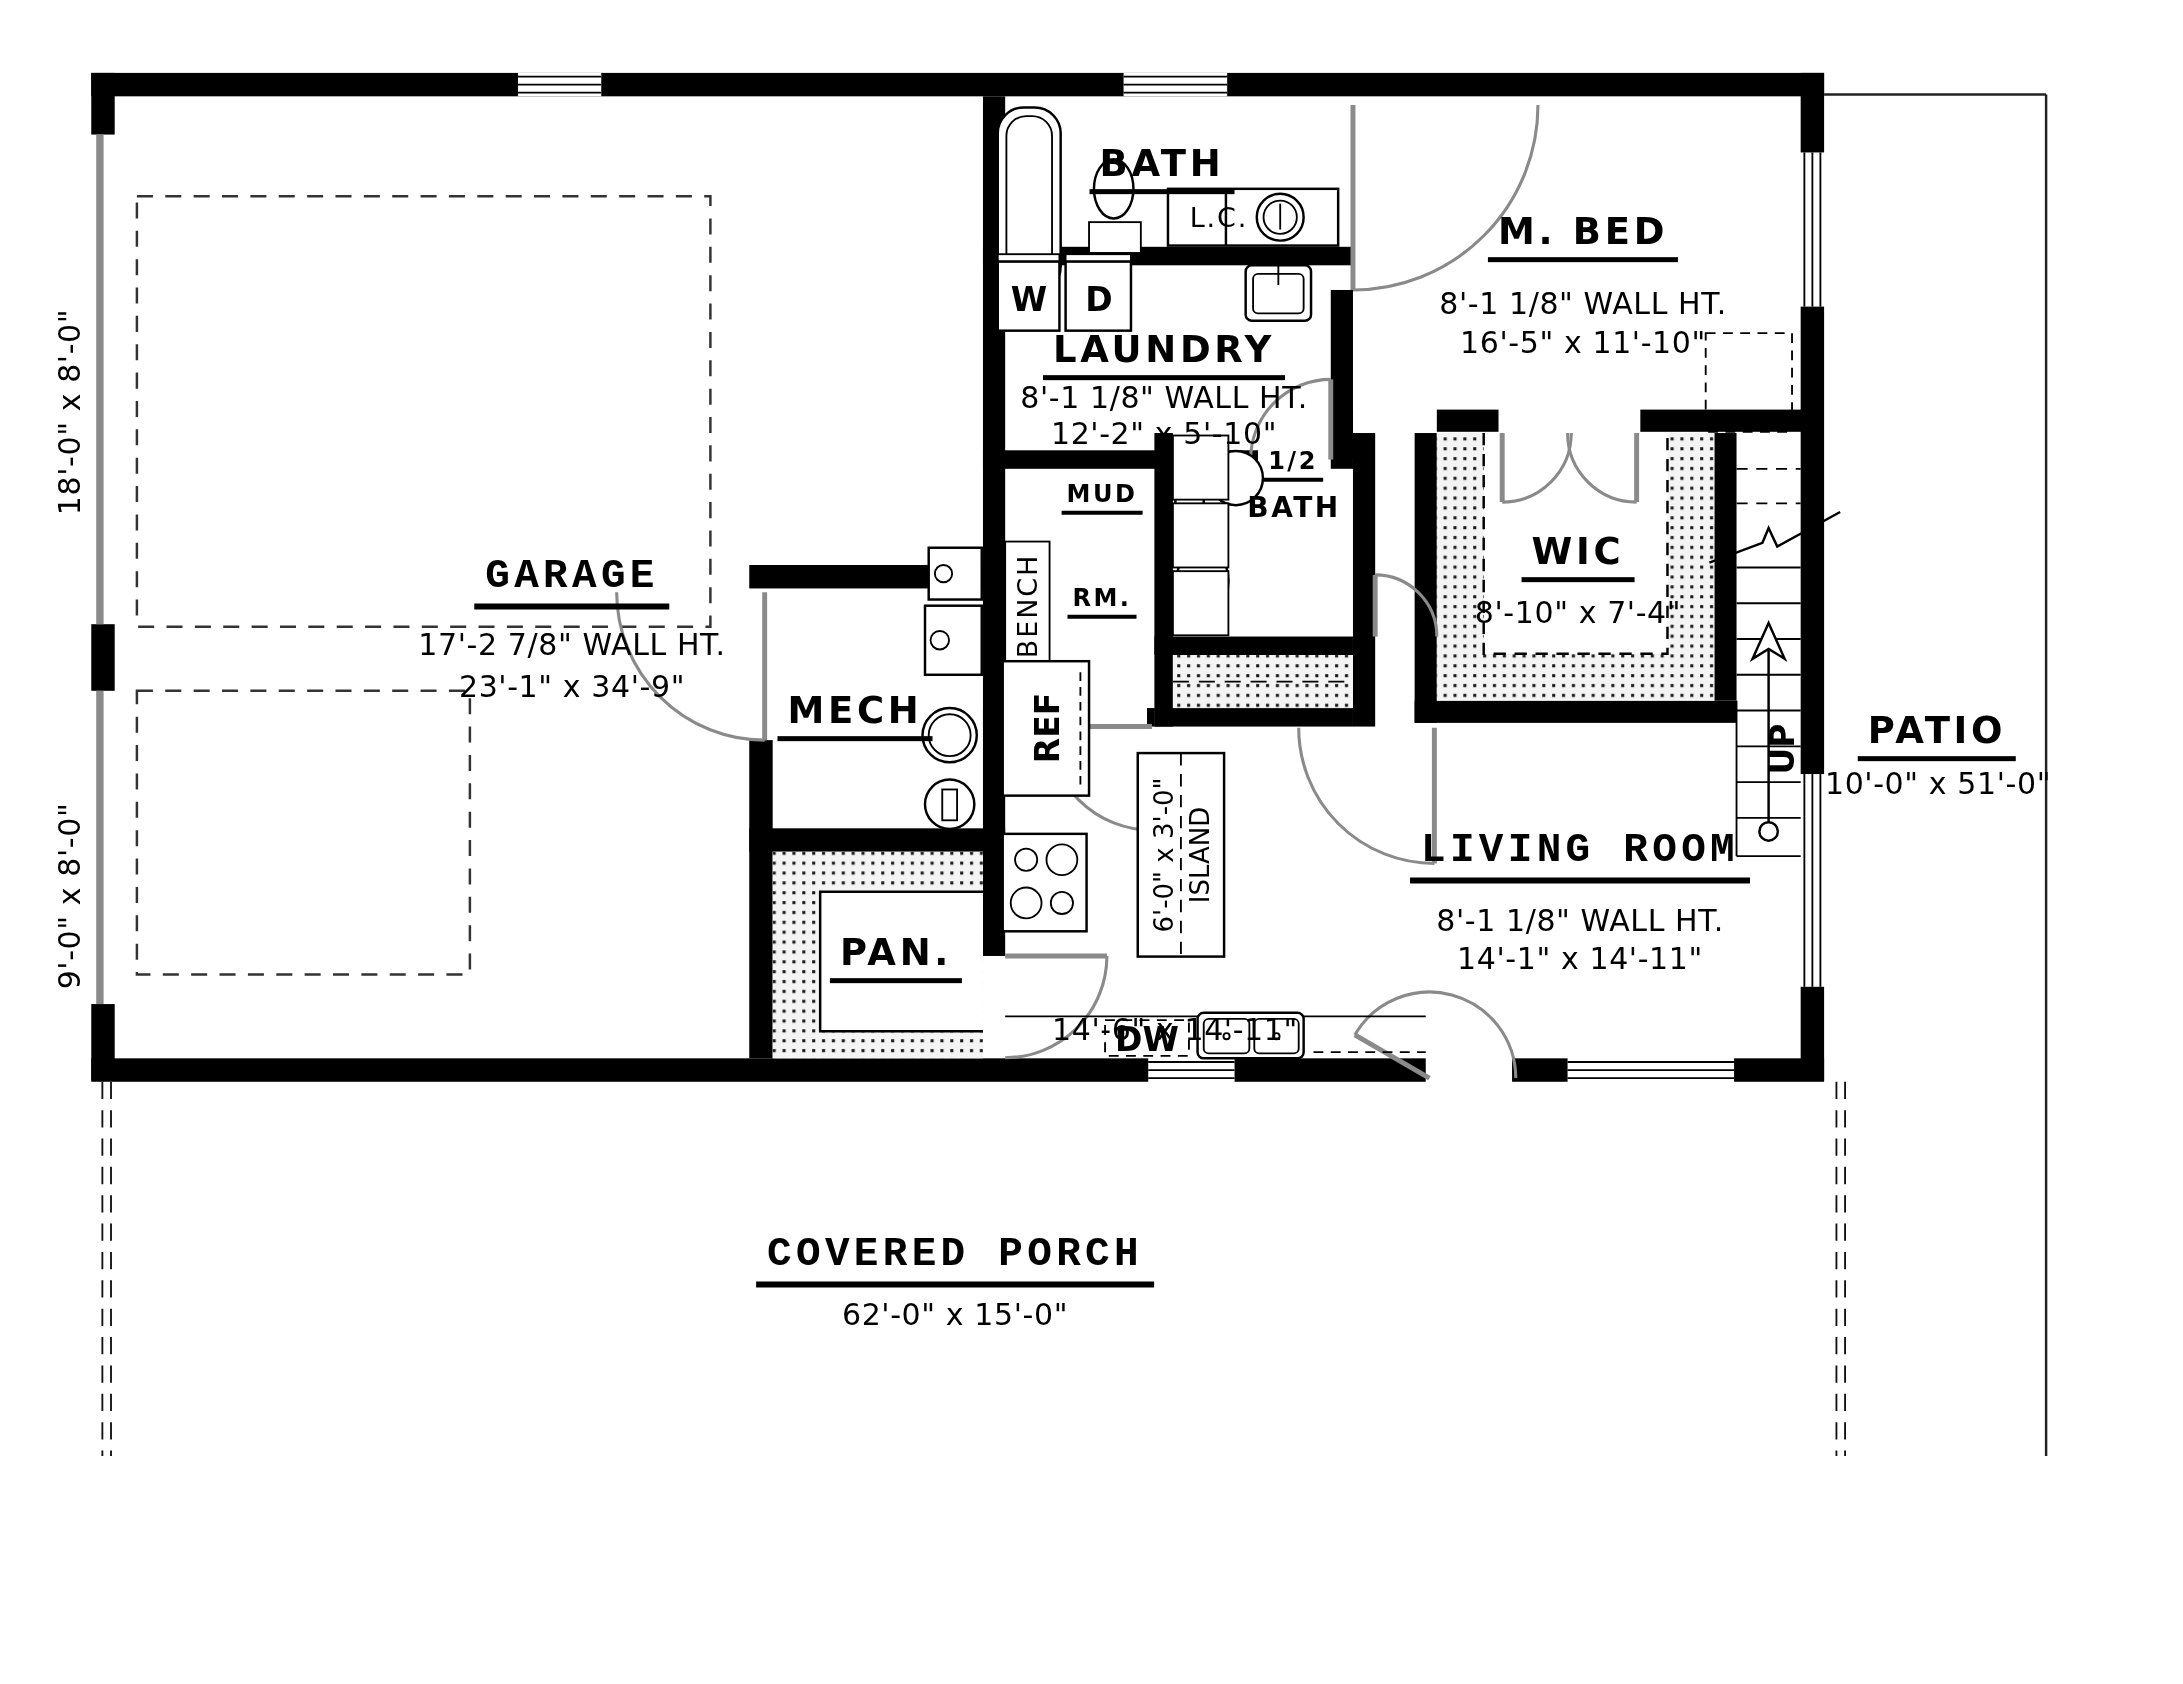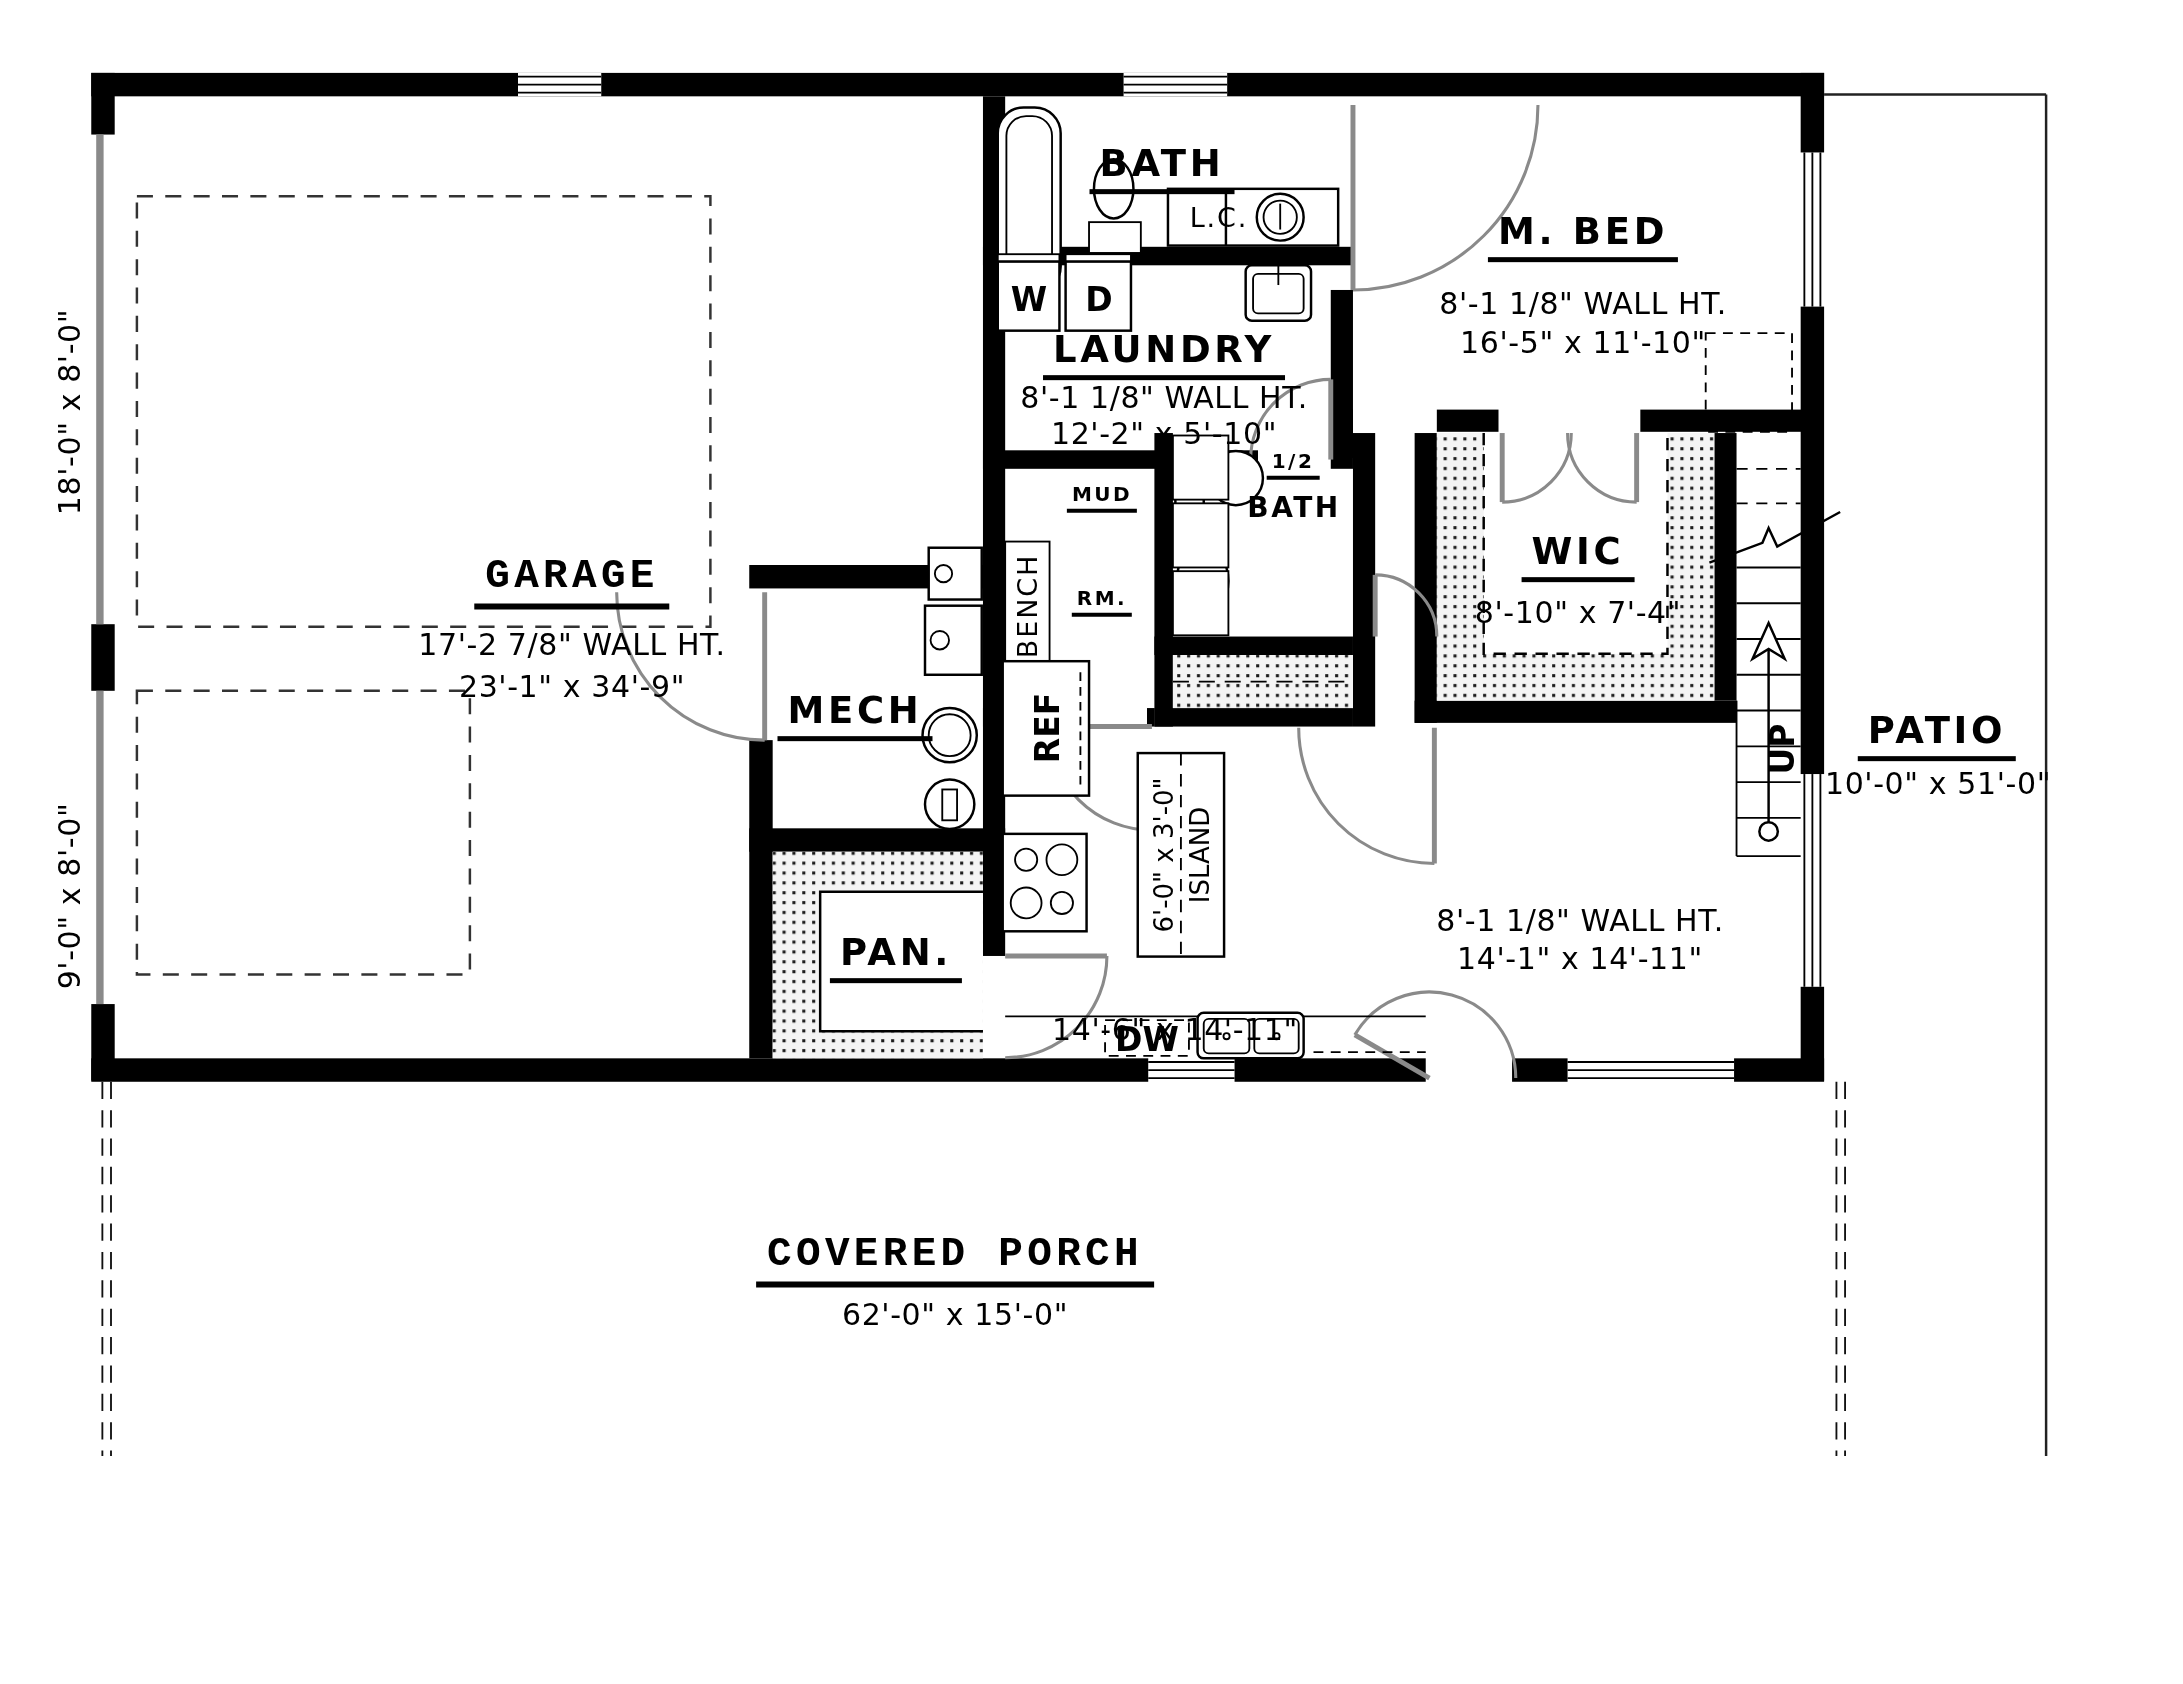--- a/index.html
+++ b/index.html
@@ -3,21 +3,21 @@
 <meta charset="utf-8">
 <style>
   html,body{margin:0;padding:0;background:#ffffff;}
   #plan{position:relative;width:2183px;height:1456px;background:#fff;overflow:hidden;
         font-family:"DejaVu Sans","Liberation Sans",sans-serif;color:#000;}
   #plan svg{position:absolute;left:0;top:0;}
   .lbl{position:absolute;transform:translate(-50%,-50%);white-space:nowrap;text-align:center;}
   .vert{transform:translate(-50%,-50%) rotate(-90deg);}
   .room-name{font-weight:bold;font-size:37px;letter-spacing:3.7px;border-bottom:5.6px solid #000;padding:0 10px 3.7px 10px;}
   .room-name-lg{font-weight:bold;font-size:41px;letter-spacing:4.3px;border-bottom:6.2px solid #000;padding:0 11px 5px 11px;font-family:Liberation Mono, monospace;}
-  .room-name-sm{font-weight:bold;font-size:20px;letter-spacing:2.5px;border-bottom:4.3px solid #000;padding:0 5px 2.5px 5px;}
+  .room-name-sm{font-weight:bold;font-size:24px;letter-spacing:2.5px;border-bottom:4.3px solid #000;padding:0 5px 2.5px 5px;}
   .room-name-nl{font-weight:bold;font-size:28px;letter-spacing:2.5px;padding:0 5px;}
   .dim{font-size:30px;letter-spacing:0.6px;}
   .dim-sm{font-size:26px;}
   .fix{font-size:27px;letter-spacing:1.9px;}
   .fix-lg{font-size:33px;font-weight:bold;}
   .title{font-weight:bold;font-size:69px;letter-spacing:11px;}
 </style>
 </head>
 <body>
 
@@ -296,20 +296,21 @@
 <div class="lbl room-name-lg" style="left:572px;top:581px;">GARAGE</div>
 <div class="lbl dim" style="left:572px;top:644px;">17'-2 7/8" WALL HT.</div>
 <div class="lbl dim" style="left:572px;top:686px;">23'-1" x 34'-9"</div>
 
 <div class="lbl room-name" style="left:855px;top:715px;">MECH</div>
 
 <div class="lbl room-name" style="left:896px;top:957px;">PAN.</div>
 
 <div class="lbl dim" style="left:1175px;top:1029px;">14'-6" x 14'-11"</div>
 
+<div class="lbl room-name-lg" style="left:1580px;top:855px;">LIVING ROOM</div>
 <div class="lbl dim" style="left:1580px;top:920px;">8'-1 1/8" WALL HT.</div>
 <div class="lbl dim" style="left:1580px;top:958px;">14'-1" x 14'-11"</div>
 
 <div class="lbl room-name" style="left:1937px;top:735px;">PATIO</div>
 <div class="lbl dim" style="left:1938px;top:783px;">10'-0" x 51'-0"</div>
 
 <div class="lbl room-name-lg" style="left:955px;top:1259px;">COVERED PORCH</div>
 <div class="lbl dim" style="left:955px;top:1314px;">62'-0" x 15'-0"</div>
 
 <div class="lbl fix-lg" style="left:1029px;top:299px;">W</div>

